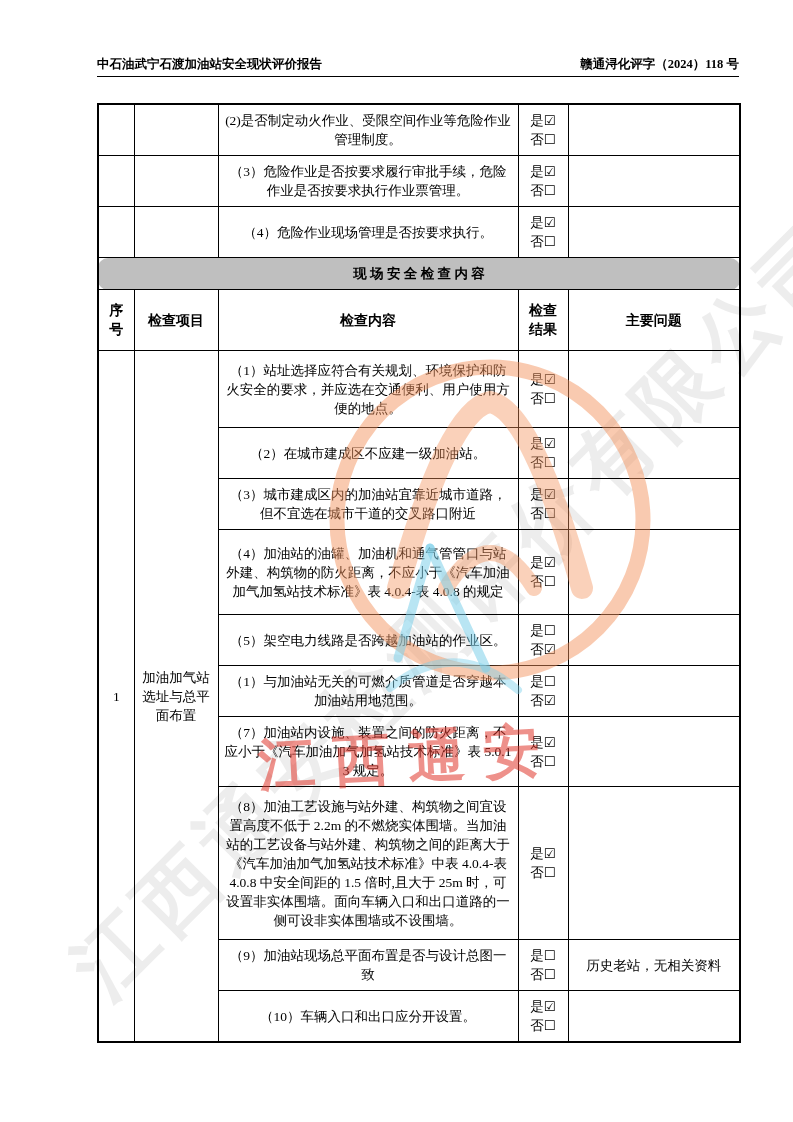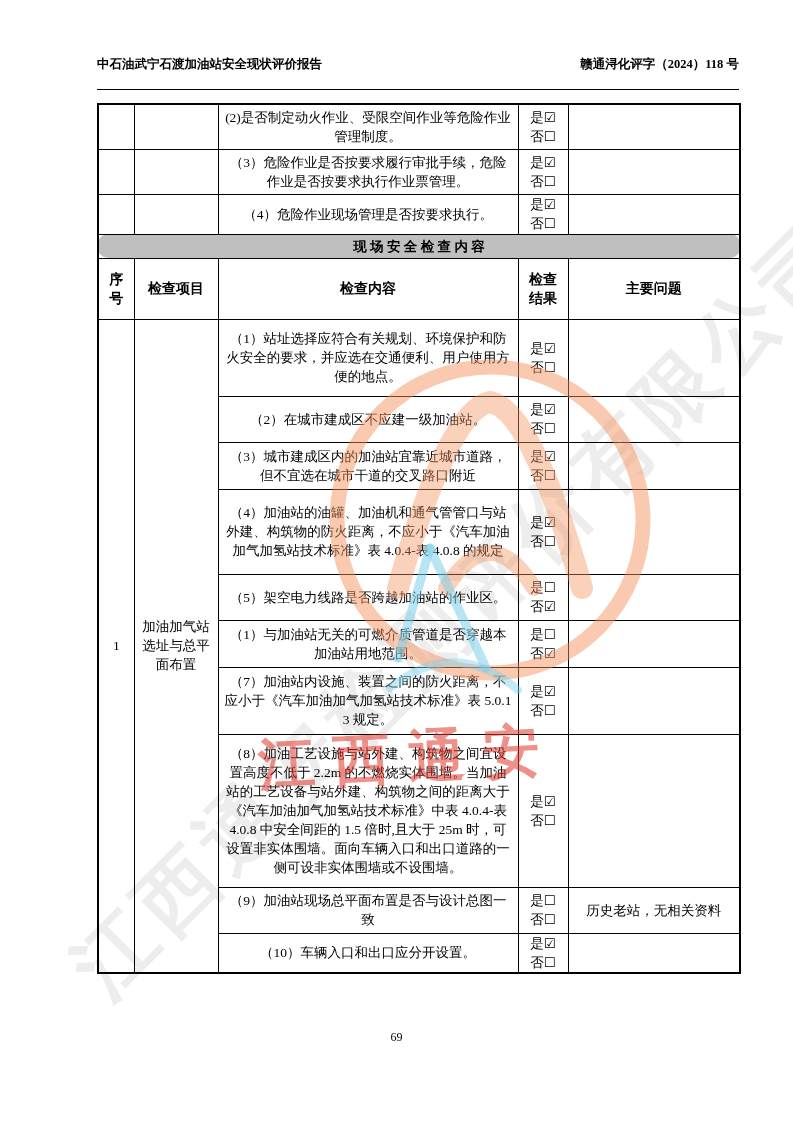--- a/index.html
+++ b/index.html
@@ -12,37 +12,37 @@
   .page {
     position: relative;
     width: 793px; height: 1122px;
     background: #fff;
     overflow: hidden;
   }
   
   .header {
     position: absolute; left: 97px; top: 56px; width: 642px;
     display: flex; justify-content: space-between; align-items: flex-end;
-    padding-bottom: 17px;
+    padding-bottom: 4px;
     border-bottom: 1px solid #000;
     font-weight: bold; font-size: 12.5px; line-height: 16px;
     z-index: 3;
   }
   
   table.checklist {
     position: absolute; left: 97px; top: 103px; width: 642px;
     border-collapse: collapse; table-layout: fixed;
     border: 2px solid #000;
     z-index: 1;
   }
   table.checklist td {
     border: 1px solid #000;
     font-size: 13.5px; line-height: 19px;
     text-align: center; vertical-align: middle;
-    padding: 0 5px;
+    padding: 6px 5px;
     overflow: hidden;
     word-break: break-all;
   }
   td.band-cell {
     background: #bfbfbf;
     font-weight: bold; font-size: 14px;
     padding: 2px 0;
   }
   tr.head-row td { font-weight: bold; font-size: 14px; }
   td.check-cell {
@@ -238,14 +238,13 @@
   <div class="wm wm-blue">
     <svg width="170" height="160" viewBox="0 0 170 160">
       <path d="M62,8 L30,118" fill="none" stroke="rgba(125,208,234,0.55)" stroke-width="9" stroke-linecap="round"></path>
       <path d="M62,8 L118,128" fill="none" stroke="rgba(125,208,234,0.55)" stroke-width="9" stroke-linecap="round"></path>
       <path d="M22,148 Q86,96 150,150" fill="none" stroke="rgba(125,208,234,0.45)" stroke-width="8" stroke-linecap="round"></path>
     </svg>
   </div>
 
   <div class="wm wm-red">江西通安</div>
 
-  <div class="footer">69</div>
 </div>
 
 </body></html>

